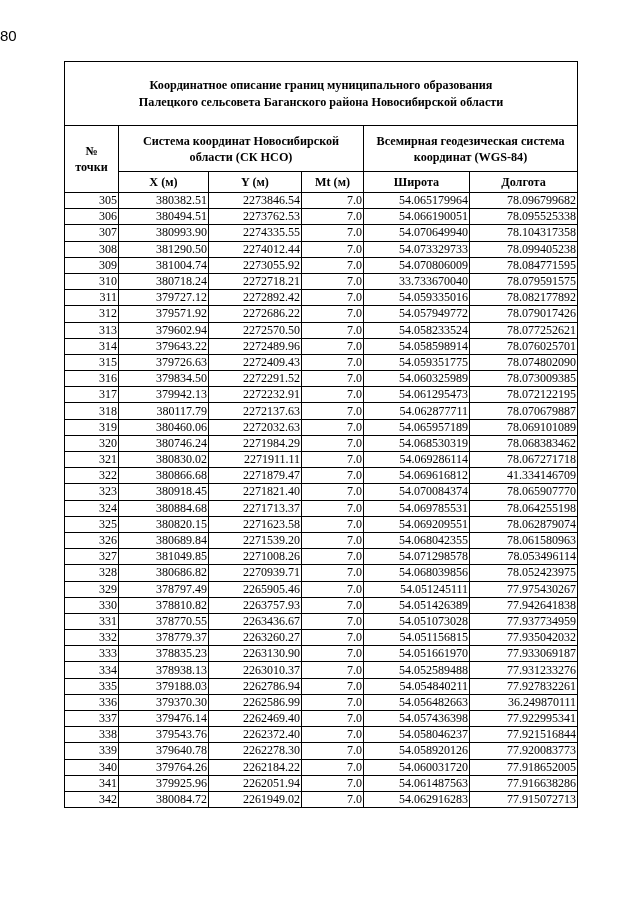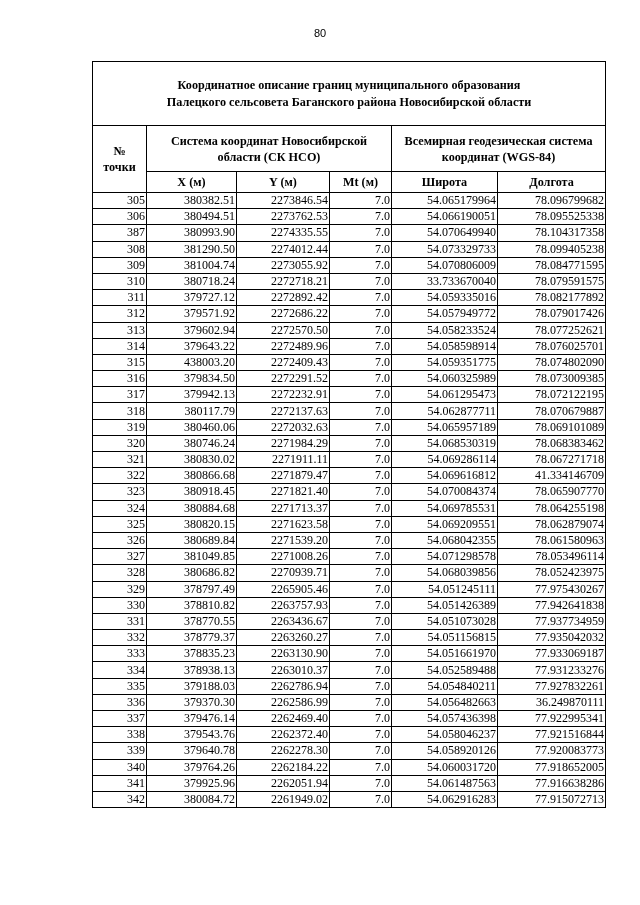--- a/index.html
+++ b/index.html
@@ -1,22 +1,22 @@
 <!DOCTYPE html>
 <html><head>
 <meta charset="utf-8">
 <style>
   html, body { margin: 0; padding: 0; background: #ffffff; }
   body { width: 640px; height: 905px; position: relative; overflow: hidden; }
   .page-num {
-    position: absolute; top: 27px; left: 0; width: 640px; text-align: center;
-    font-family: "Liberation Sans", sans-serif; font-size: 11px; color: #000;
+    position: absolute; top: 27px; left: 0; width: 640px; text-align: left;
+    font-family: "Liberation Sans", sans-serif; font-size: 15px; color: #000;
   }
   table.coords {
-    position: absolute; left: 92px; top: 61px; width: 513px;
+    position: absolute; left: 64px; top: 61px; width: 513px;
     border-collapse: collapse; table-layout: fixed;
     font-family: "Liberation Serif", serif; color: #000;
     border: 1.2px solid #000;
   }
   table.coords td, table.coords th {
     border: 1px solid #000; padding: 0 2px; overflow: hidden; white-space: nowrap;
   }
   .title-cell {
     height: 63px; text-align: center; font-weight: bold; font-size: 12.2px; line-height: 17px;
     white-space: normal !important;
@@ -74,21 +74,21 @@
       </tr>
       <tr>
         <td>306</td>
         <td>380494.51</td>
         <td>2273762.53</td>
         <td>7.0</td>
         <td>54.066190051</td>
         <td>78.095525338</td>
       </tr>
       <tr>
-        <td>387</td>
+        <td>307</td>
         <td>380993.90</td>
         <td>2274335.55</td>
         <td>7.0</td>
         <td>54.070649940</td>
         <td>78.104317358</td>
       </tr>
       <tr>
         <td>308</td>
         <td>381290.50</td>
         <td>2274012.44</td>
@@ -139,21 +139,21 @@
       <tr>
         <td>314</td>
         <td>379643.22</td>
         <td>2272489.96</td>
         <td>7.0</td>
         <td>54.058598914</td>
         <td>78.076025701</td>
       </tr>
       <tr>
         <td>315</td>
-        <td>438003.20</td>
+        <td>379726.63</td>
         <td>2272409.43</td>
         <td>7.0</td>
         <td>54.059351775</td>
         <td>78.074802090</td>
       </tr>
       <tr>
         <td>316</td>
         <td>379834.50</td>
         <td>2272291.52</td>
         <td>7.0</td>

